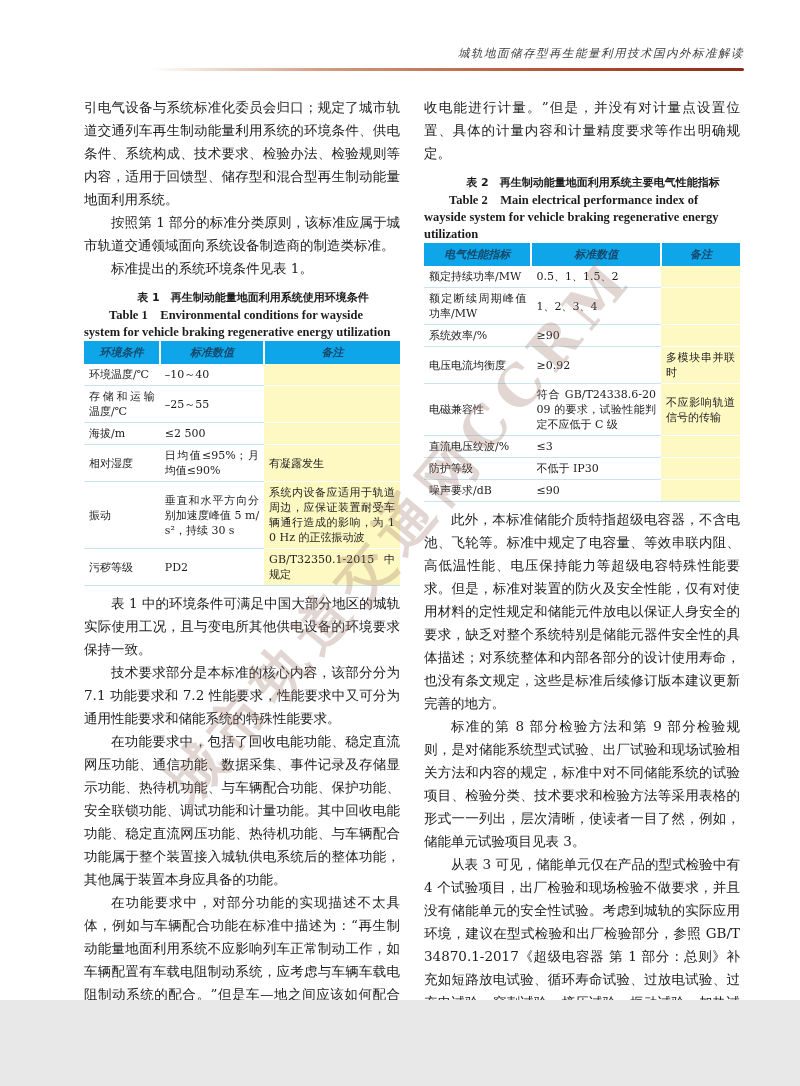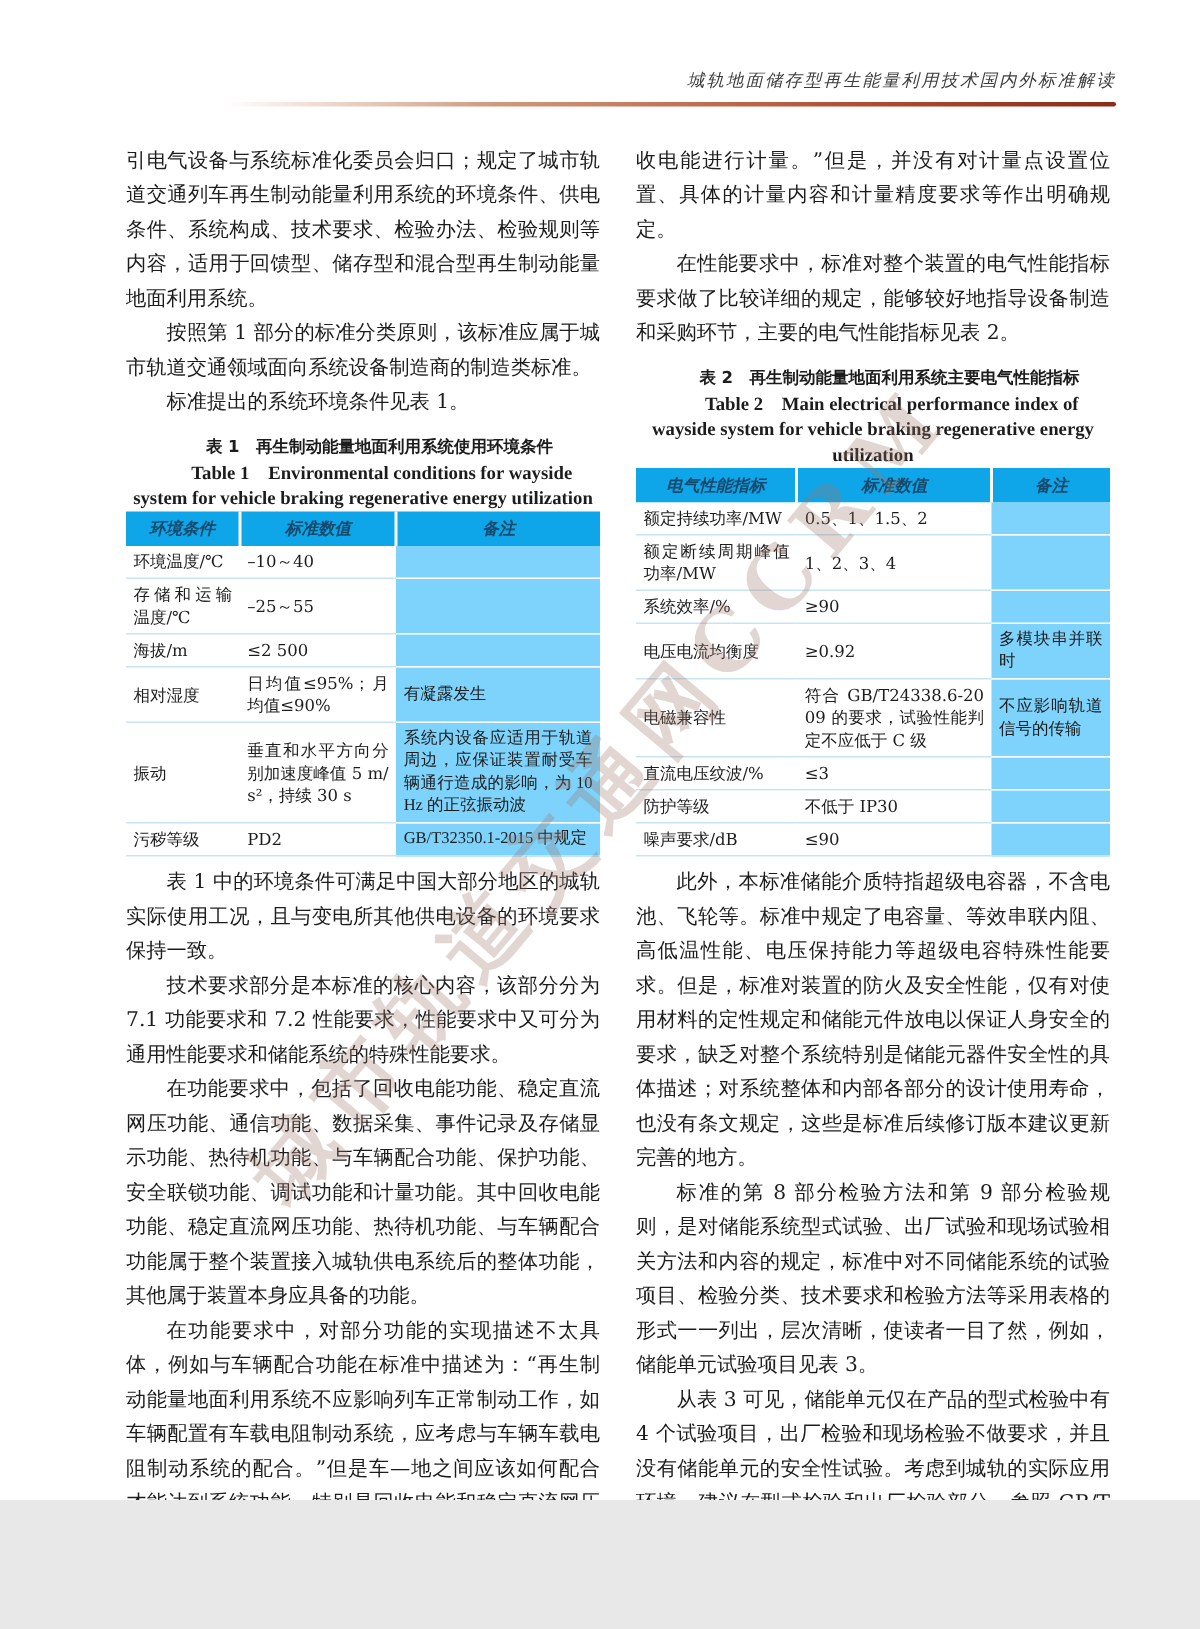--- a/index.html
+++ b/index.html
@@ -23,33 +23,33 @@
   .col p{margin:0;text-indent:2em;}
   .col p.noindent{text-indent:0;}
   
   .table-block{margin:8px 0 6px;}
   .cap-zh{
     font-family:"DejaVu Sans","Liberation Sans",sans-serif;
     font-weight:bold;font-size:11px;line-height:19px;text-align:center;text-indent:0;margin:0 0 2px;
   }
   .cap-en{
     font-family:"Liberation Serif","DejaVu Serif",serif;
-    font-weight:bold;font-size:12.5px;line-height:17px;text-align:center;text-indent:0;margin:0 0 5px;
+    font-weight:bold;font-size:12.5px;line-height:17px;text-align:left;text-indent:0;margin:0 0 5px;
   }
   table.dtable{width:100%;border-collapse:collapse;font-size:11px;line-height:15px;table-layout:fixed;}
   table.dtable th{
     background:#0ea5e9;color:#16496b;font-style:italic;font-weight:bold;
     padding:4px 3px;text-align:center;border-right:2px solid #ffffff;
   }
   table.dtable th:last-child{border-right:none;}
   table.dtable td{
     padding:3px 5px;vertical-align:middle;background:#ffffff;
     border-bottom:1px solid #c8e4f2;word-break:break-all;
   }
-  table.dtable td.remark{background:#7dd3fc;border-bottom:1px solid #ffffff;font-family:Liberation Serif, serif;}
+  table.dtable td.remark{background:#fef9c3;border-bottom:1px solid #ffffff;}
   table.dtable tr:last-child td{border-bottom:1px solid #c8e4f2;}
   .t1 col.c1{width:24%;} .t1 col.c2{width:33%;} .t1 col.c3{width:43%;}
   .t2 col.c1{width:34%;} .t2 col.c2{width:41%;} .t2 col.c3{width:25%;}
   
   .watermark{
     position:absolute;left:150px;top:770px;transform:rotate(-50deg);transform-origin:0 0;
     font-size:56px;letter-spacing:9px;white-space:nowrap;color:rgba(158,118,105,0.30);
     font-weight:bold;pointer-events:none;z-index:5;
   }
   
@@ -137,21 +137,20 @@
       </div>
 
       <p>表 1 中的环境条件可满足中国大部分地区的城轨实际使用工况，且与变电所其他供电设备的环境要求保持一致。</p>
       <p>技术要求部分是本标准的核心内容，该部分分为 7.1 功能要求和 7.2 性能要求，性能要求中又可分为通用性能要求和储能系统的特殊性能要求。</p>
       <p>在功能要求中，包括了回收电能功能、稳定直流网压功能、通信功能、数据采集、事件记录及存储显示功能、热待机功能、与车辆配合功能、保护功能、安全联锁功能、调试功能和计量功能。其中回收电能功能、稳定直流网压功能、热待机功能、与车辆配合功能属于整个装置接入城轨供电系统后的整体功能，其他属于装置本身应具备的功能。</p>
       <p>在功能要求中，对部分功能的实现描述不太具体，例如与车辆配合功能在标准中描述为：“再生制动能量地面利用系统不应影响列车正常制动工作，如车辆配置有车载电阻制动系统，应考虑与车辆车载电阻制动系统的配合。”但是车—地之间应该如何配合才能达到系统功能，特别是回收电能和稳定直流网压的最优，没有说明条款；再如，计量功能在标准中描述为：“再生制动能量地面利用装置应能在交流侧或直流侧对回</p>
     </section>
 
     <section class="col">
       <p class="noindent">收电能进行计量。”但是，并没有对计量点设置位置、具体的计量内容和计量精度要求等作出明确规定。</p>
-      <p>在性能要求中，标准对整个装置的电气性能指标要求做了比较详细的规定，能够较好地指导设备制造和采购环节，主要的电气性能指标见表 2。</p>
 
       <div class="table-block">
         <p class="cap-zh">表 2　再生制动能量地面利用系统主要电气性能指标</p>
         <p class="cap-en">Table 2　Main electrical performance index of wayside system for vehicle braking regenerative energy utilization</p>
         <table class="dtable t2">
           <colgroup>
               <col class="c1">
               <col class="c2">
               <col class="c3">
             </colgroup>

